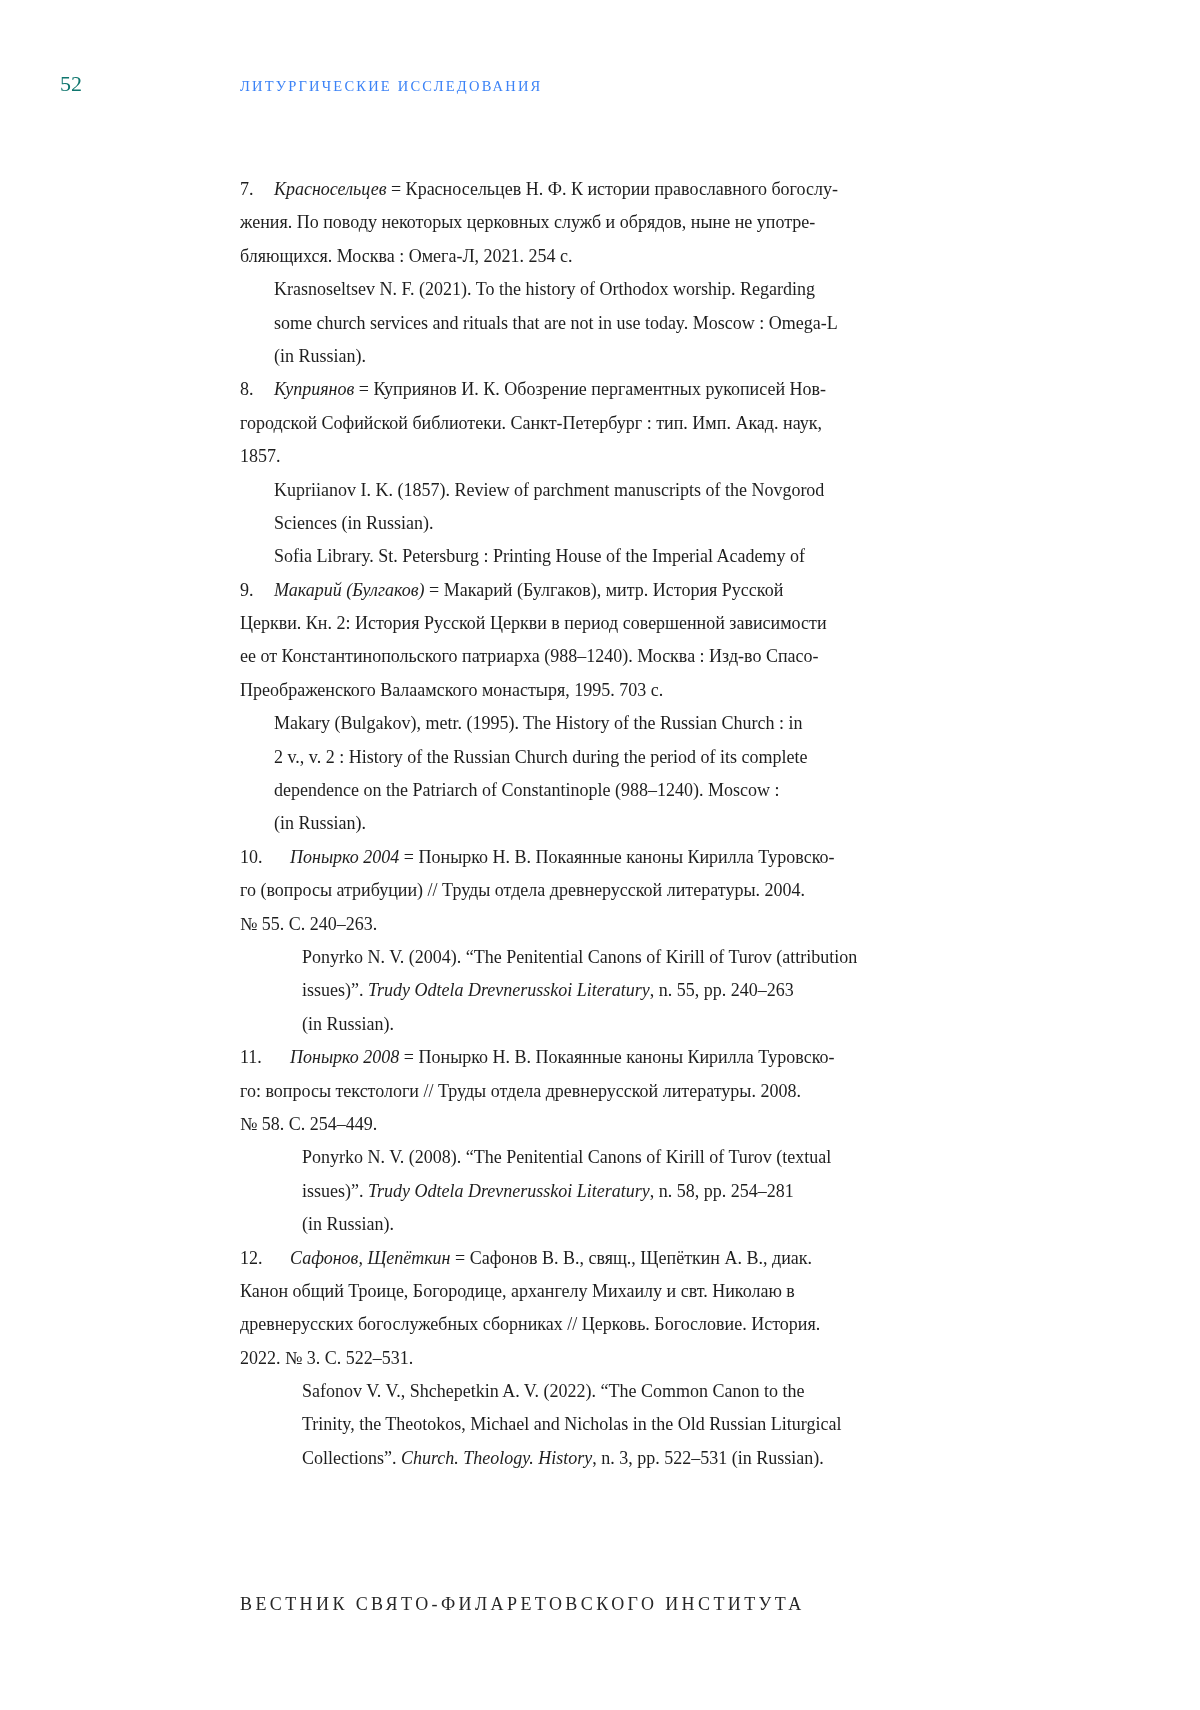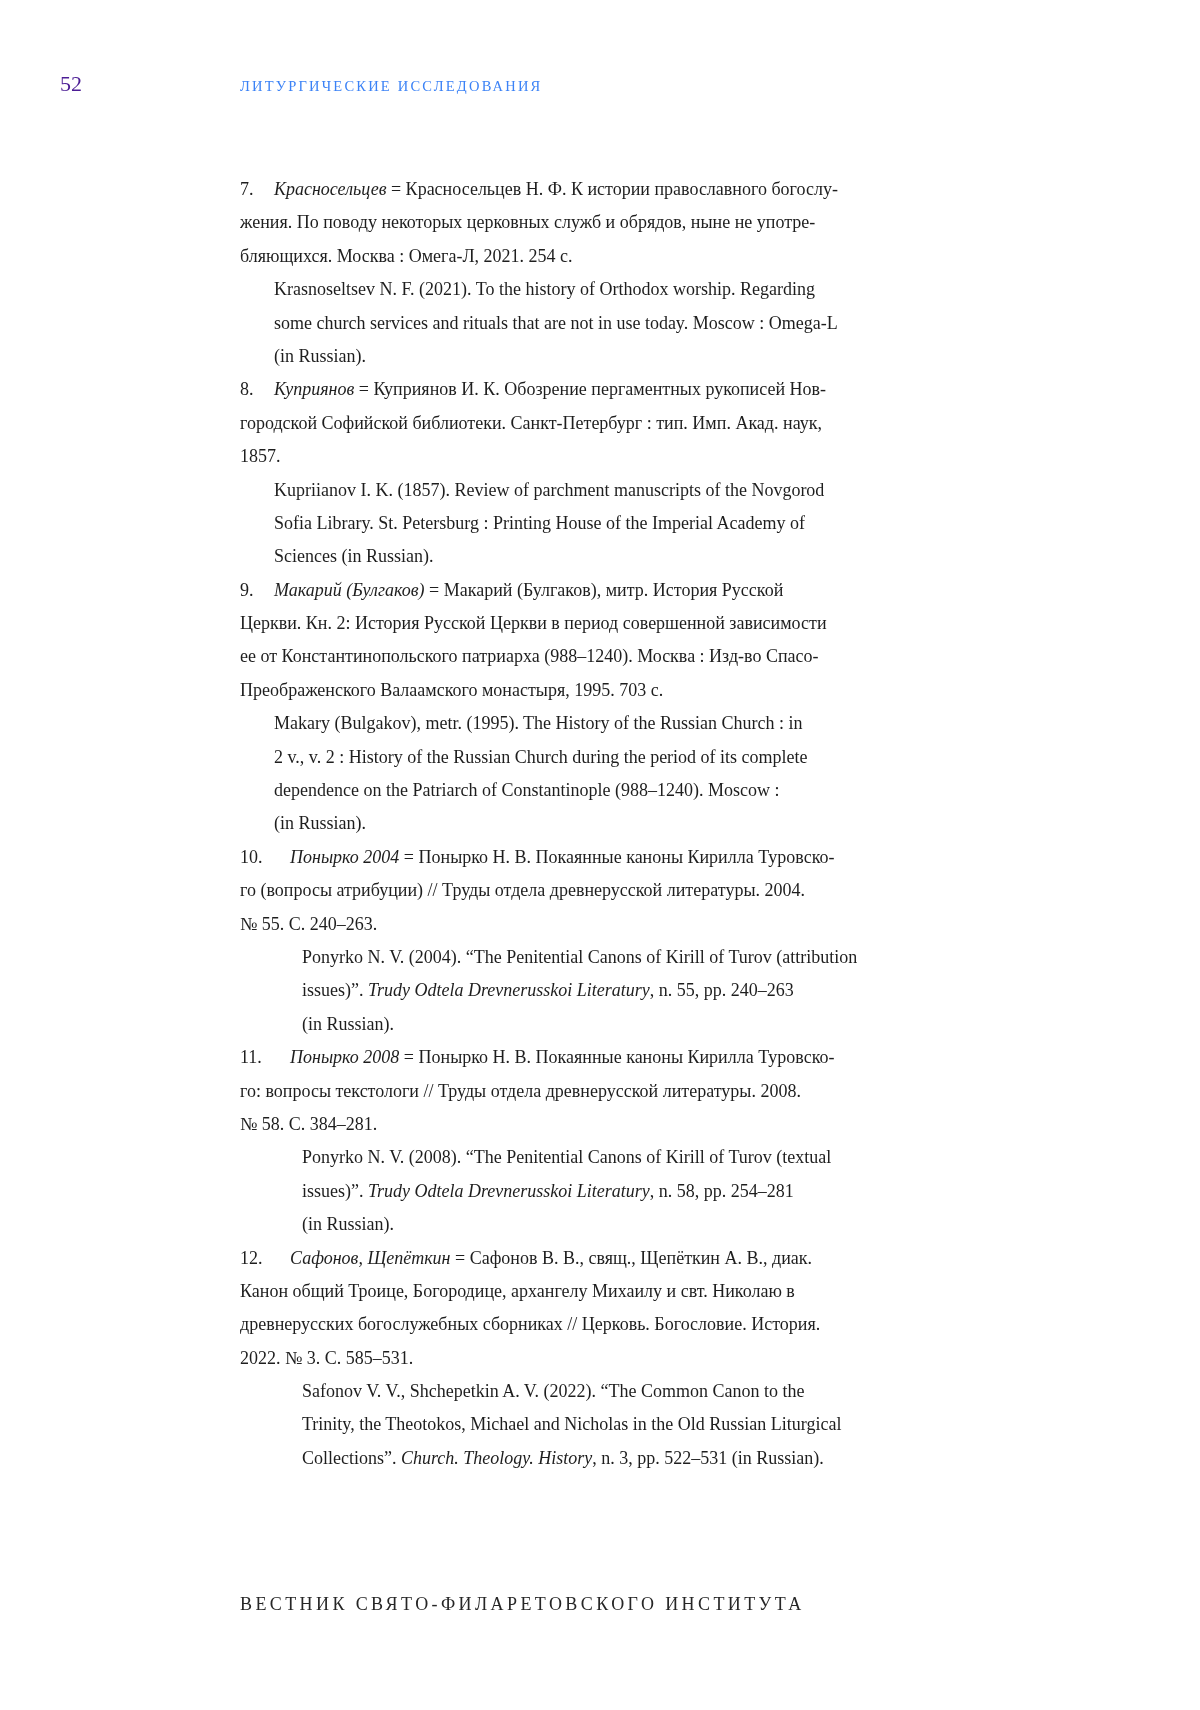--- a/index.html
+++ b/index.html
@@ -6,21 +6,21 @@
   html,body{margin:0;padding:0;}
   body{
     width:1200px;height:1710px;position:relative;background:#ffffff;
     font-family:"Liberation Serif","DejaVu Serif",serif;color:#1e1e1e;
     -webkit-font-smoothing:antialiased;
   }
   .page{position:absolute;inset:0;}
 
   
   .pagenum{
-    position:absolute;left:60px;top:71px;font-size:22px;color:#4c1d95;
+    position:absolute;left:60px;top:71px;font-size:22px;color:#0f766e;
   }
   .running-head{
     position:absolute;left:240px;top:78px;font-size:14.5px;letter-spacing:2.2px;
     color:#3b82f6;text-transform:uppercase;
   }
 
   
   .bib{
     position:absolute;left:240px;top:173px;width:810px;
     font-size:18px;
@@ -69,22 +69,22 @@
         </div>
       </div>
       <div class="entry">
         <div class="ru-block">
           <div class="line"><span class="ln-in"><span class="num">8.</span><i>Куприянов</i><span> = Куприянов И. К. Обозрение пергаментных рукописей Нов-</span></span></div>
           <div class="line"><span class="ln-in"><span>городской Софийской библиотеки. Санкт-Петербург : тип. Имп. Акад. наук,</span></span></div>
           <div class="line last"><span class="ln-in"><span>1857.</span></span></div>
         </div>
         <div class="en-block">
           <div class="line"><span class="ln-in"><span>Kupriianov I. K. (1857). Review of parchment manuscripts of the Novgorod</span></span></div>
+          <div class="line last"><span class="ln-in"><span>Sciences (in Russian).</span></span></div>
           <div class="line"><span class="ln-in"><span>Sofia Library. St. Petersburg : Printing House of the Imperial Academy of</span></span></div>
-          <div class="line last"><span class="ln-in"><span>Sciences (in Russian).</span></span></div>
         </div>
       </div>
       <div class="entry">
         <div class="ru-block">
           <div class="line"><span class="ln-in"><span class="num">9.</span><i>Макарий (Булгаков)</i><span> = Макарий (Булгаков), митр. История Русской</span></span></div>
           <div class="line"><span class="ln-in"><span>Церкви. Кн. 2: История Русской Церкви в период совершенной зависимости</span></span></div>
           <div class="line"><span class="ln-in"><span>ее от Константинопольского патриарха (988–1240). Москва : Изд-во Спасо-</span></span></div>
           <div class="line last"><span class="ln-in"><span>Преображенского Валаамского монастыря, 1995. 703 с.</span></span></div>
         </div>
         <div class="en-block">
@@ -103,34 +103,34 @@
         <div class="en-block wide">
           <div class="line"><span class="ln-in"><span>Ponyrko N. V. (2004). “The Penitential Canons of Kirill of Turov (attribution</span></span></div>
           <div class="line"><span class="ln-in"><span>issues)”. </span><i>Trudy Odtela Drevnerusskoi Literatury</i><span>, n. 55, pp. 240–263</span></span></div>
           <div class="line last"><span class="ln-in"><span>(in Russian).</span></span></div>
         </div>
       </div>
       <div class="entry">
         <div class="ru-block">
           <div class="line"><span class="ln-in"><span class="num wide">11.</span><i>Понырко 2008</i><span> = Понырко Н. В. Покаянные каноны Кирилла Туровско-</span></span></div>
           <div class="line"><span class="ln-in"><span>го: вопросы текстологи // Труды отдела древнерусской литературы. 2008.</span></span></div>
-          <div class="line last"><span class="ln-in"><span>№ 58. С. 384–281.</span></span></div>
+          <div class="line last"><span class="ln-in"><span>№ 58. С. 254–449.</span></span></div>
         </div>
         <div class="en-block wide">
           <div class="line"><span class="ln-in"><span>Ponyrko N. V. (2008). “The Penitential Canons of Kirill of Turov (textual</span></span></div>
           <div class="line"><span class="ln-in"><span>issues)”. </span><i>Trudy Odtela Drevnerusskoi Literatury</i><span>, n. 58, pp. 254–281</span></span></div>
           <div class="line last"><span class="ln-in"><span>(in Russian).</span></span></div>
         </div>
       </div>
       <div class="entry">
         <div class="ru-block">
           <div class="line"><span class="ln-in"><span class="num wide">12.</span><i>Сафонов, Щепёткин</i><span> = Сафонов В. В., свящ., Щепёткин А. В., диак.</span></span></div>
           <div class="line"><span class="ln-in"><span>Канон общий Троице, Богородице, архангелу Михаилу и свт. Николаю в</span></span></div>
           <div class="line"><span class="ln-in"><span>древнерусских богослужебных сборниках // Церковь. Богословие. История.</span></span></div>
-          <div class="line last"><span class="ln-in"><span>2022. № 3. С. 585–531.</span></span></div>
+          <div class="line last"><span class="ln-in"><span>2022. № 3. С. 522–531.</span></span></div>
         </div>
         <div class="en-block wide">
           <div class="line"><span class="ln-in"><span>Safonov V. V., Shchepetkin A. V. (2022). “The Common Canon to the</span></span></div>
           <div class="line"><span class="ln-in"><span>Trinity, the Theotokos, Michael and Nicholas in the Old Russian Liturgical</span></span></div>
           <div class="line last"><span class="ln-in"><span>Collections”. </span><i>Church. Theology. History</i><span>, n. 3, pp. 522–531 (in Russian).</span></span></div>
         </div>
       </div>
     </main>
 
   <footer class="page-footer">

